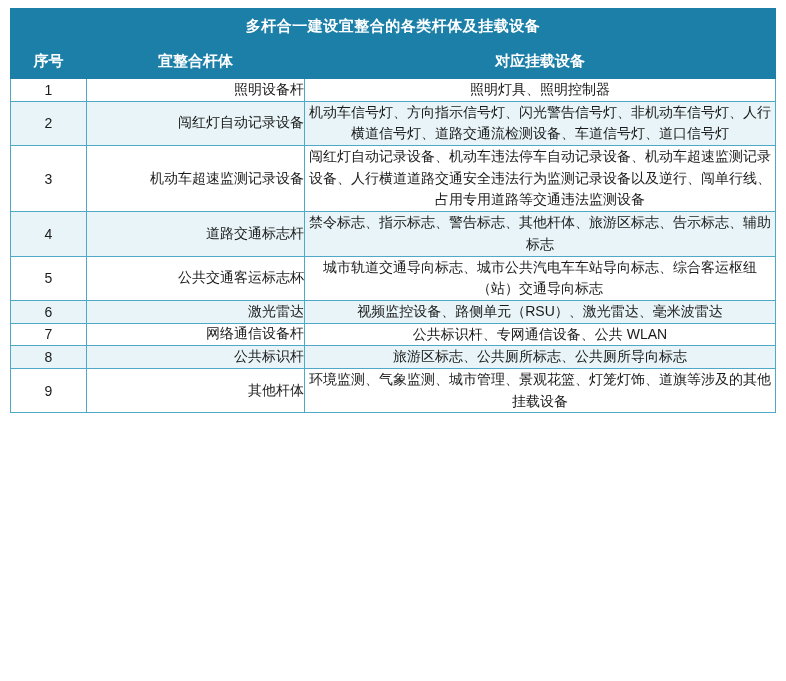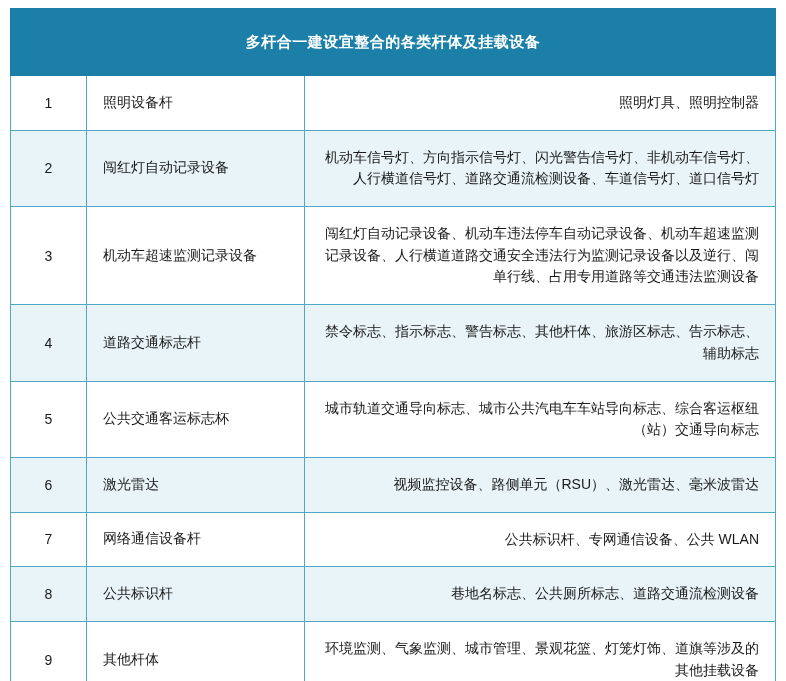--- a/index.html
+++ b/index.html
@@ -18,21 +18,21 @@
     margin: 8px auto 0 auto;
     box-sizing: border-box;
   }
   table.pole-table {
     border-collapse: collapse;
     width: 100%;
     table-layout: fixed;
   }
   table.pole-table td, table.pole-table th {
     border: 1px solid #4fa8c6;
-    padding: 16px;
+    padding: 0;
   }
   .title-cell {
     background: #1b7fa8;
     color: #ffffff;
     font-size: 15px;
     font-weight: bold;
     text-align: center;
     height: 34px;
     letter-spacing: 0.5px;
     border: 1px solid #1b7fa8 !important;
@@ -50,28 +50,28 @@
   .col-pole { width: 218px; }
   .col-dev { width: auto; }
 
   .cell-idx {
     text-align: center;
     font-size: 14px;
     color: #1a1a1a;
     vertical-align: middle;
   }
   .cell-pole {
-    text-align: left;
+    text-align: right;
     font-size: 14px;
     color: #1a1a1a;
     vertical-align: middle;
     padding: 4px 6px;
   }
   .cell-dev {
-    text-align: right;
+    text-align: center;
     font-size: 14px;
     color: #1a1a1a;
     vertical-align: middle;
     line-height: 1.55;
     padding: 8px 10px 8px 8px;
   }
   tr.row-odd td { background: #ffffff; }
   tr.row-even td { background: #e8f4f8; }
 </style>
 </head>
@@ -80,20 +80,25 @@
 <div class="table-wrap">
   <table class="pole-table">
     <colgroup>
       <col class="col-idx">
       <col class="col-pole">
       <col class="col-dev">
     </colgroup>
     <tbody>
       <tr>
         <td class="title-cell" colspan="3">多杆合一建设宜整合的各类杆体及挂载设备</td>
+      </tr>
+      <tr>
+        <td class="hdr-cell">序号</td>
+        <td class="hdr-cell">宜整合杆体</td>
+        <td class="hdr-cell">对应挂载设备</td>
       </tr>
 
       <tr class="row-odd">
         <td class="cell-idx">1</td>
         <td class="cell-pole">照明设备杆</td>
         <td class="cell-dev">照明灯具、照明控制器</td>
       </tr>
       <tr class="row-even">
         <td class="cell-idx">2</td>
         <td class="cell-pole">闯红灯自动记录设备</td>
@@ -120,21 +125,21 @@
         <td class="cell-dev">视频监控设备、路侧单元（RSU）、激光雷达、毫米波雷达</td>
       </tr>
       <tr class="row-odd">
         <td class="cell-idx">7</td>
         <td class="cell-pole">网络通信设备杆</td>
         <td class="cell-dev">公共标识杆、专网通信设备、公共 WLAN</td>
       </tr>
       <tr class="row-even">
         <td class="cell-idx">8</td>
         <td class="cell-pole">公共标识杆</td>
-        <td class="cell-dev">巷地名标志、公共厕所标志、道路交通流检测设备</td>
+        <td class="cell-dev">旅游区标志、公共厕所标志、公共厕所导向标志</td>
       </tr>
       <tr class="row-odd">
         <td class="cell-idx">9</td>
         <td class="cell-pole">其他杆体</td>
         <td class="cell-dev">环境监测、气象监测、城市管理、景观花篮、灯笼灯饰、道旗等涉及的其他挂载设备</td>
       </tr>
     </tbody>
   </table>
 </div>
 

